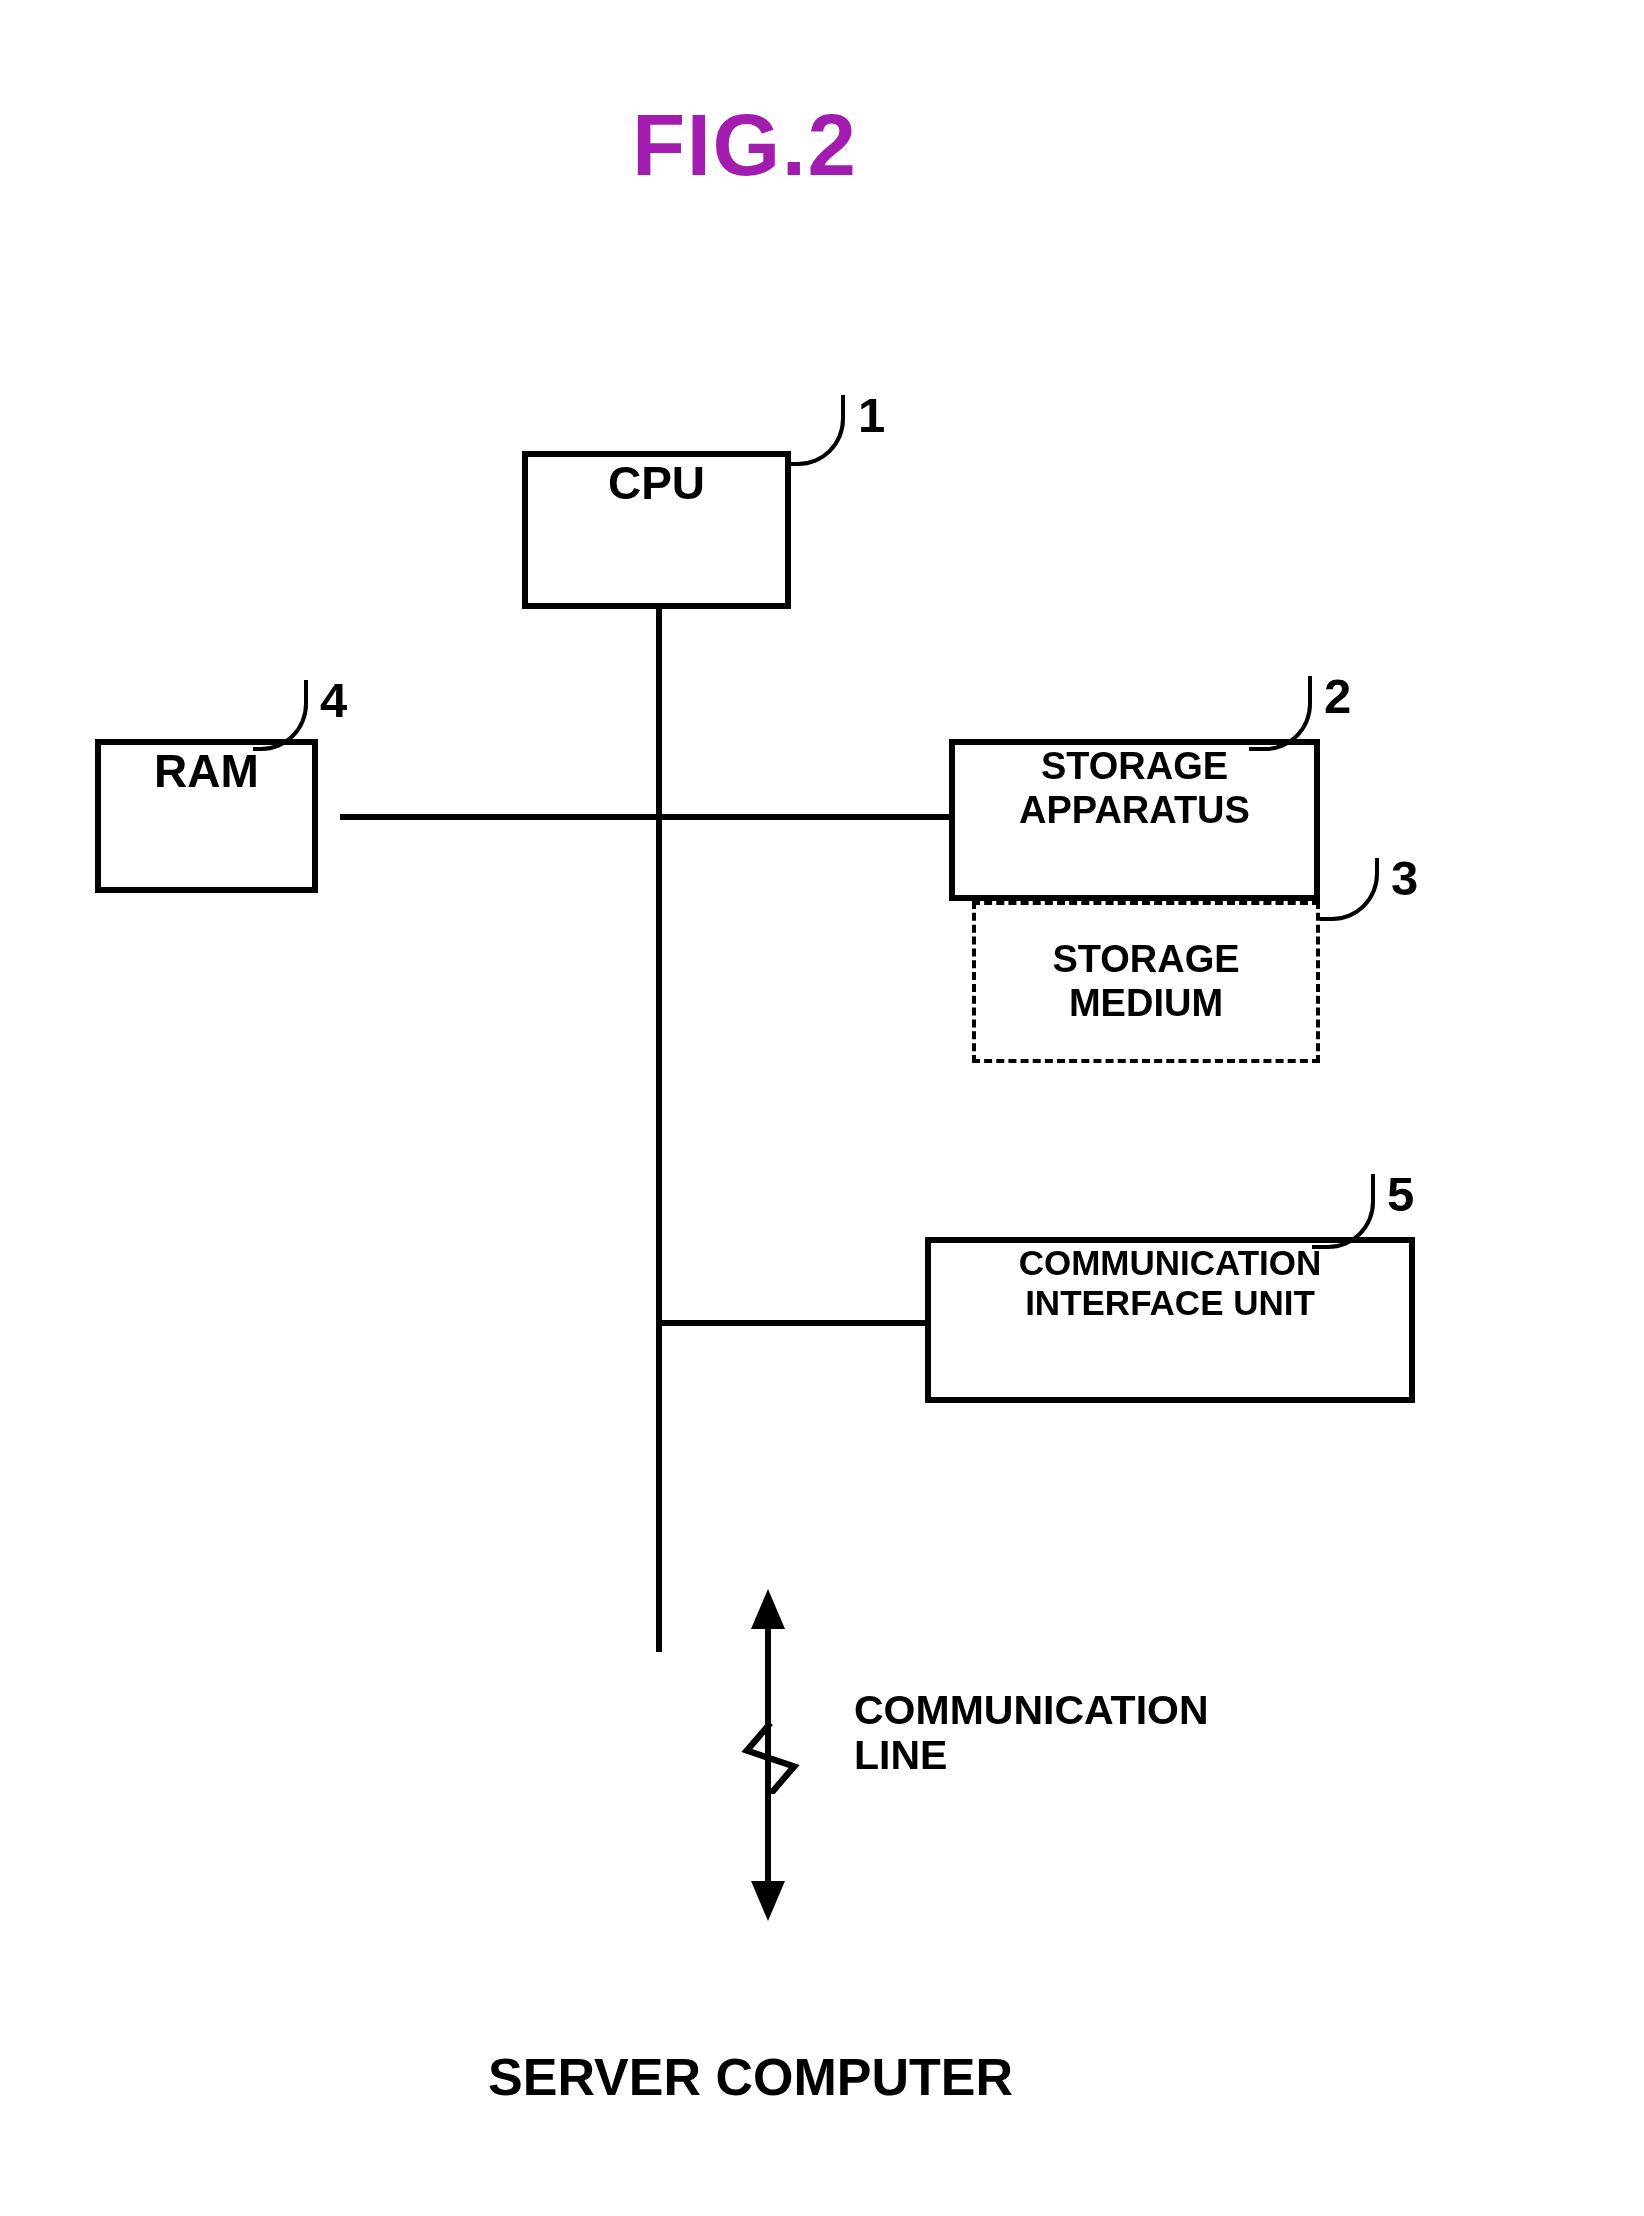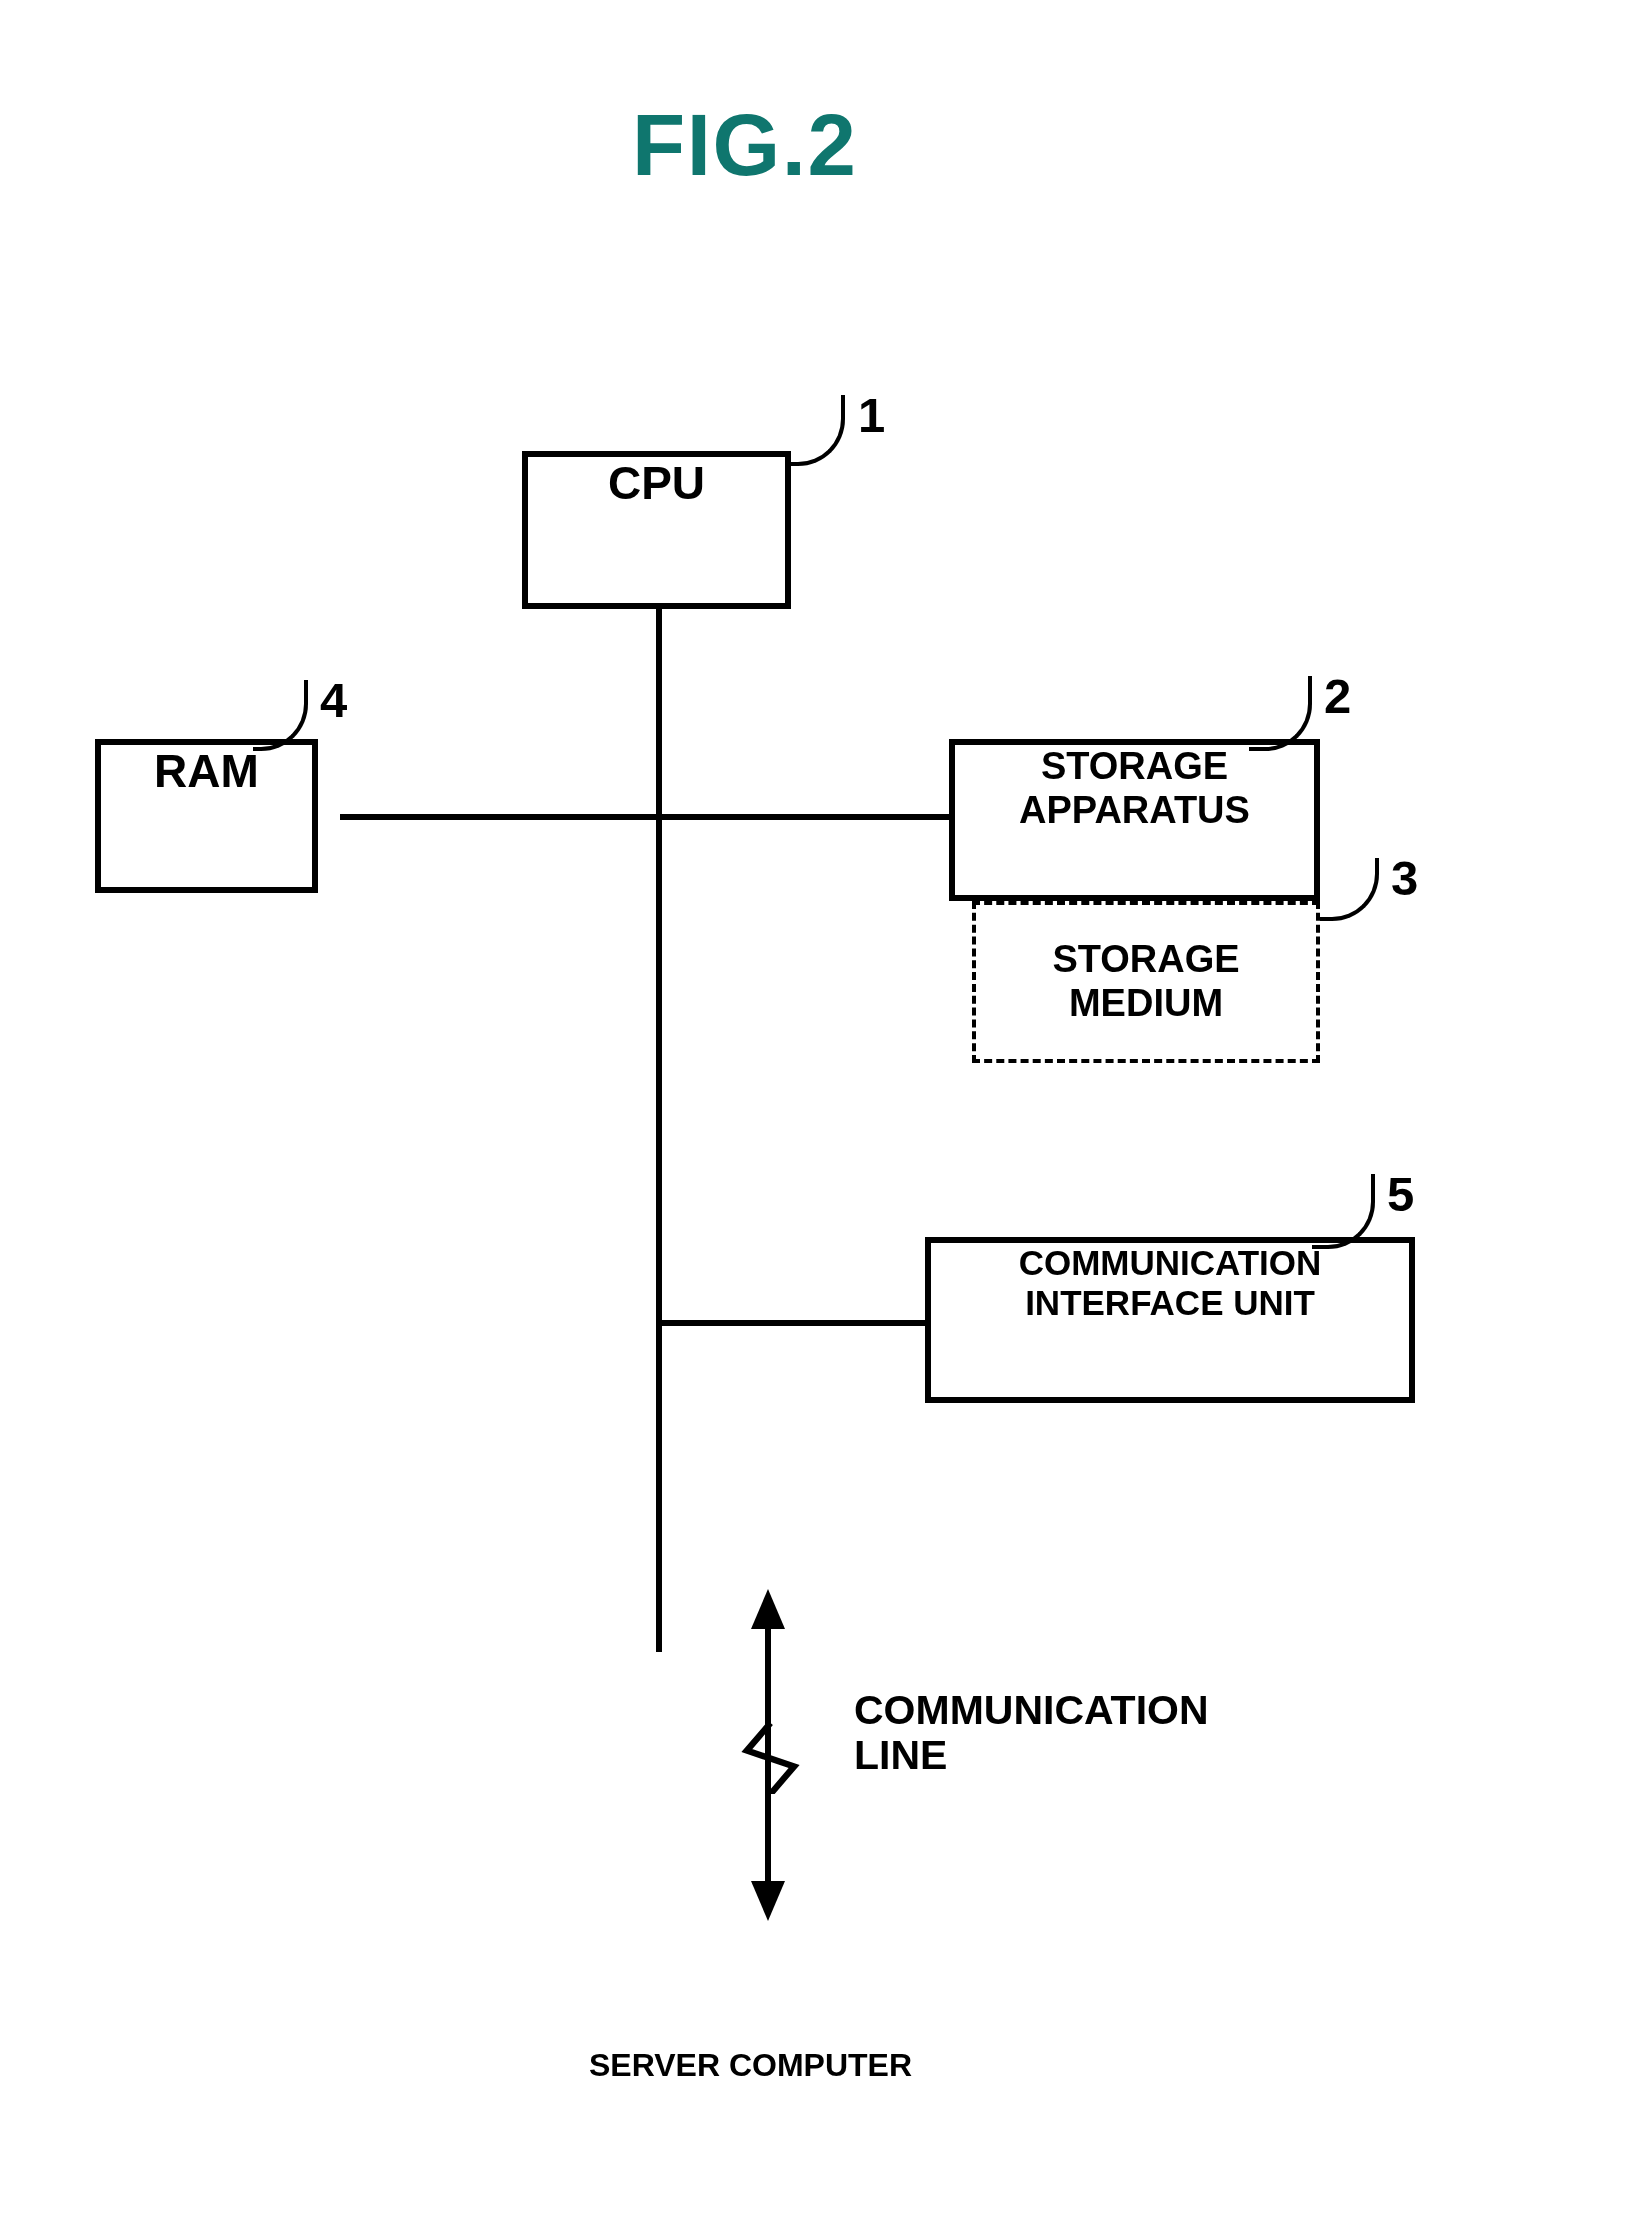--- a/index.html
+++ b/index.html
@@ -12,21 +12,21 @@
     position: relative;
     width: 1644px;
     height: 2216px;
     background: #ffffff;
   }
   .figure-title {
     position: absolute;
     font-weight: 900;
     font-size: 87px;
     letter-spacing: 1.6px;
-    color: #0f766e;
+    color: #a21caf;
   }
   .block {
     position: absolute;
     border: 6.3px solid #000;
     background: #fff;
     display: flex;
     justify-content: center;
     text-align: center;
     font-weight: 900;
     color: #000;
@@ -145,16 +145,16 @@
   <div class="arrow-shaft" style="left:765px; top:1624px; width:6.3px; height:261px;"></div>
   <div class="arrow-head-down" style="left:751px; top:1881px;"></div>
 
   <svg class="zig" style="left:727px; top:1723px;" width="87" height="71" viewBox="0 0 110 90">
     <polyline points="55,0 25,35 85,55 55,90" fill="none" stroke="#000" stroke-width="8"></polyline>
   </svg>
 
   <div class="caption" style="left:854px; top:1688px; width:553px; font-size:41px; text-align:left; white-space:pre-line; line-height:1.1;">COMMUNICATION
 LINE</div>
 
-  <div class="caption" style="left:395px; top:2047px; width:711px; font-size:32px;">SERVER COMPUTER</div>
+  <div class="caption" style="left:395px; top:2047px; width:711px; font-size:52px;">SERVER COMPUTER</div>
 
 </div>
 
 
 </body></html>

